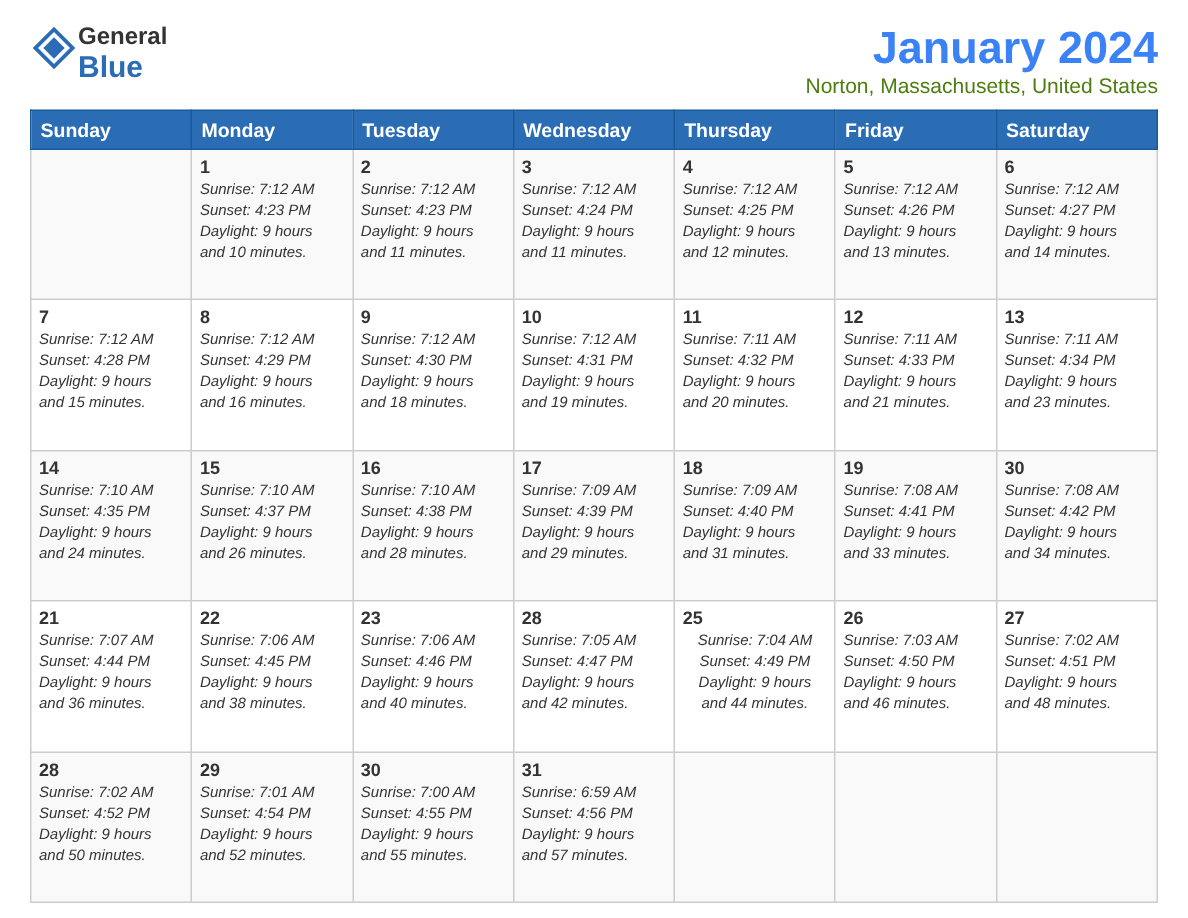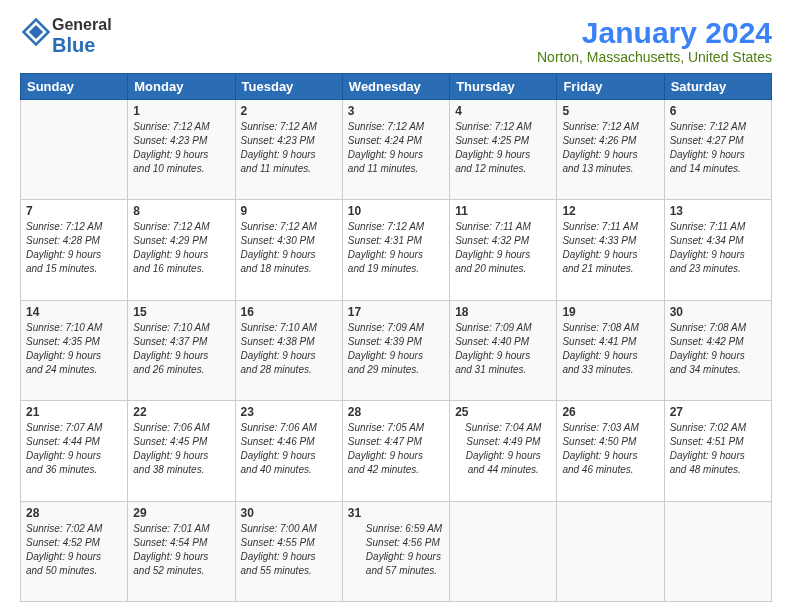--- a/index.html
+++ b/index.html
@@ -353,21 +353,21 @@
           </td>
           <td>
             <span class="day-num">30</span>
             <div class="day-info" style="white-space: pre-line;">Sunrise: 7:00 AM
 Sunset: 4:55 PM
 Daylight: 9 hours
 and 55 minutes.</div>
           </td>
           <td>
             <span class="day-num">31</span>
-            <div class="day-info" style="white-space: pre-line; margin-left: 18px;">Sunrise: 6:59 AM
+            <div class="day-info" style="white-space: pre-line;">Sunrise: 6:59 AM
 Sunset: 4:56 PM
 Daylight: 9 hours
 and 57 minutes.</div>
           </td>
           <td></td>
           <td></td>
           <td></td>
         </tr>
       </tbody>
   </table>

